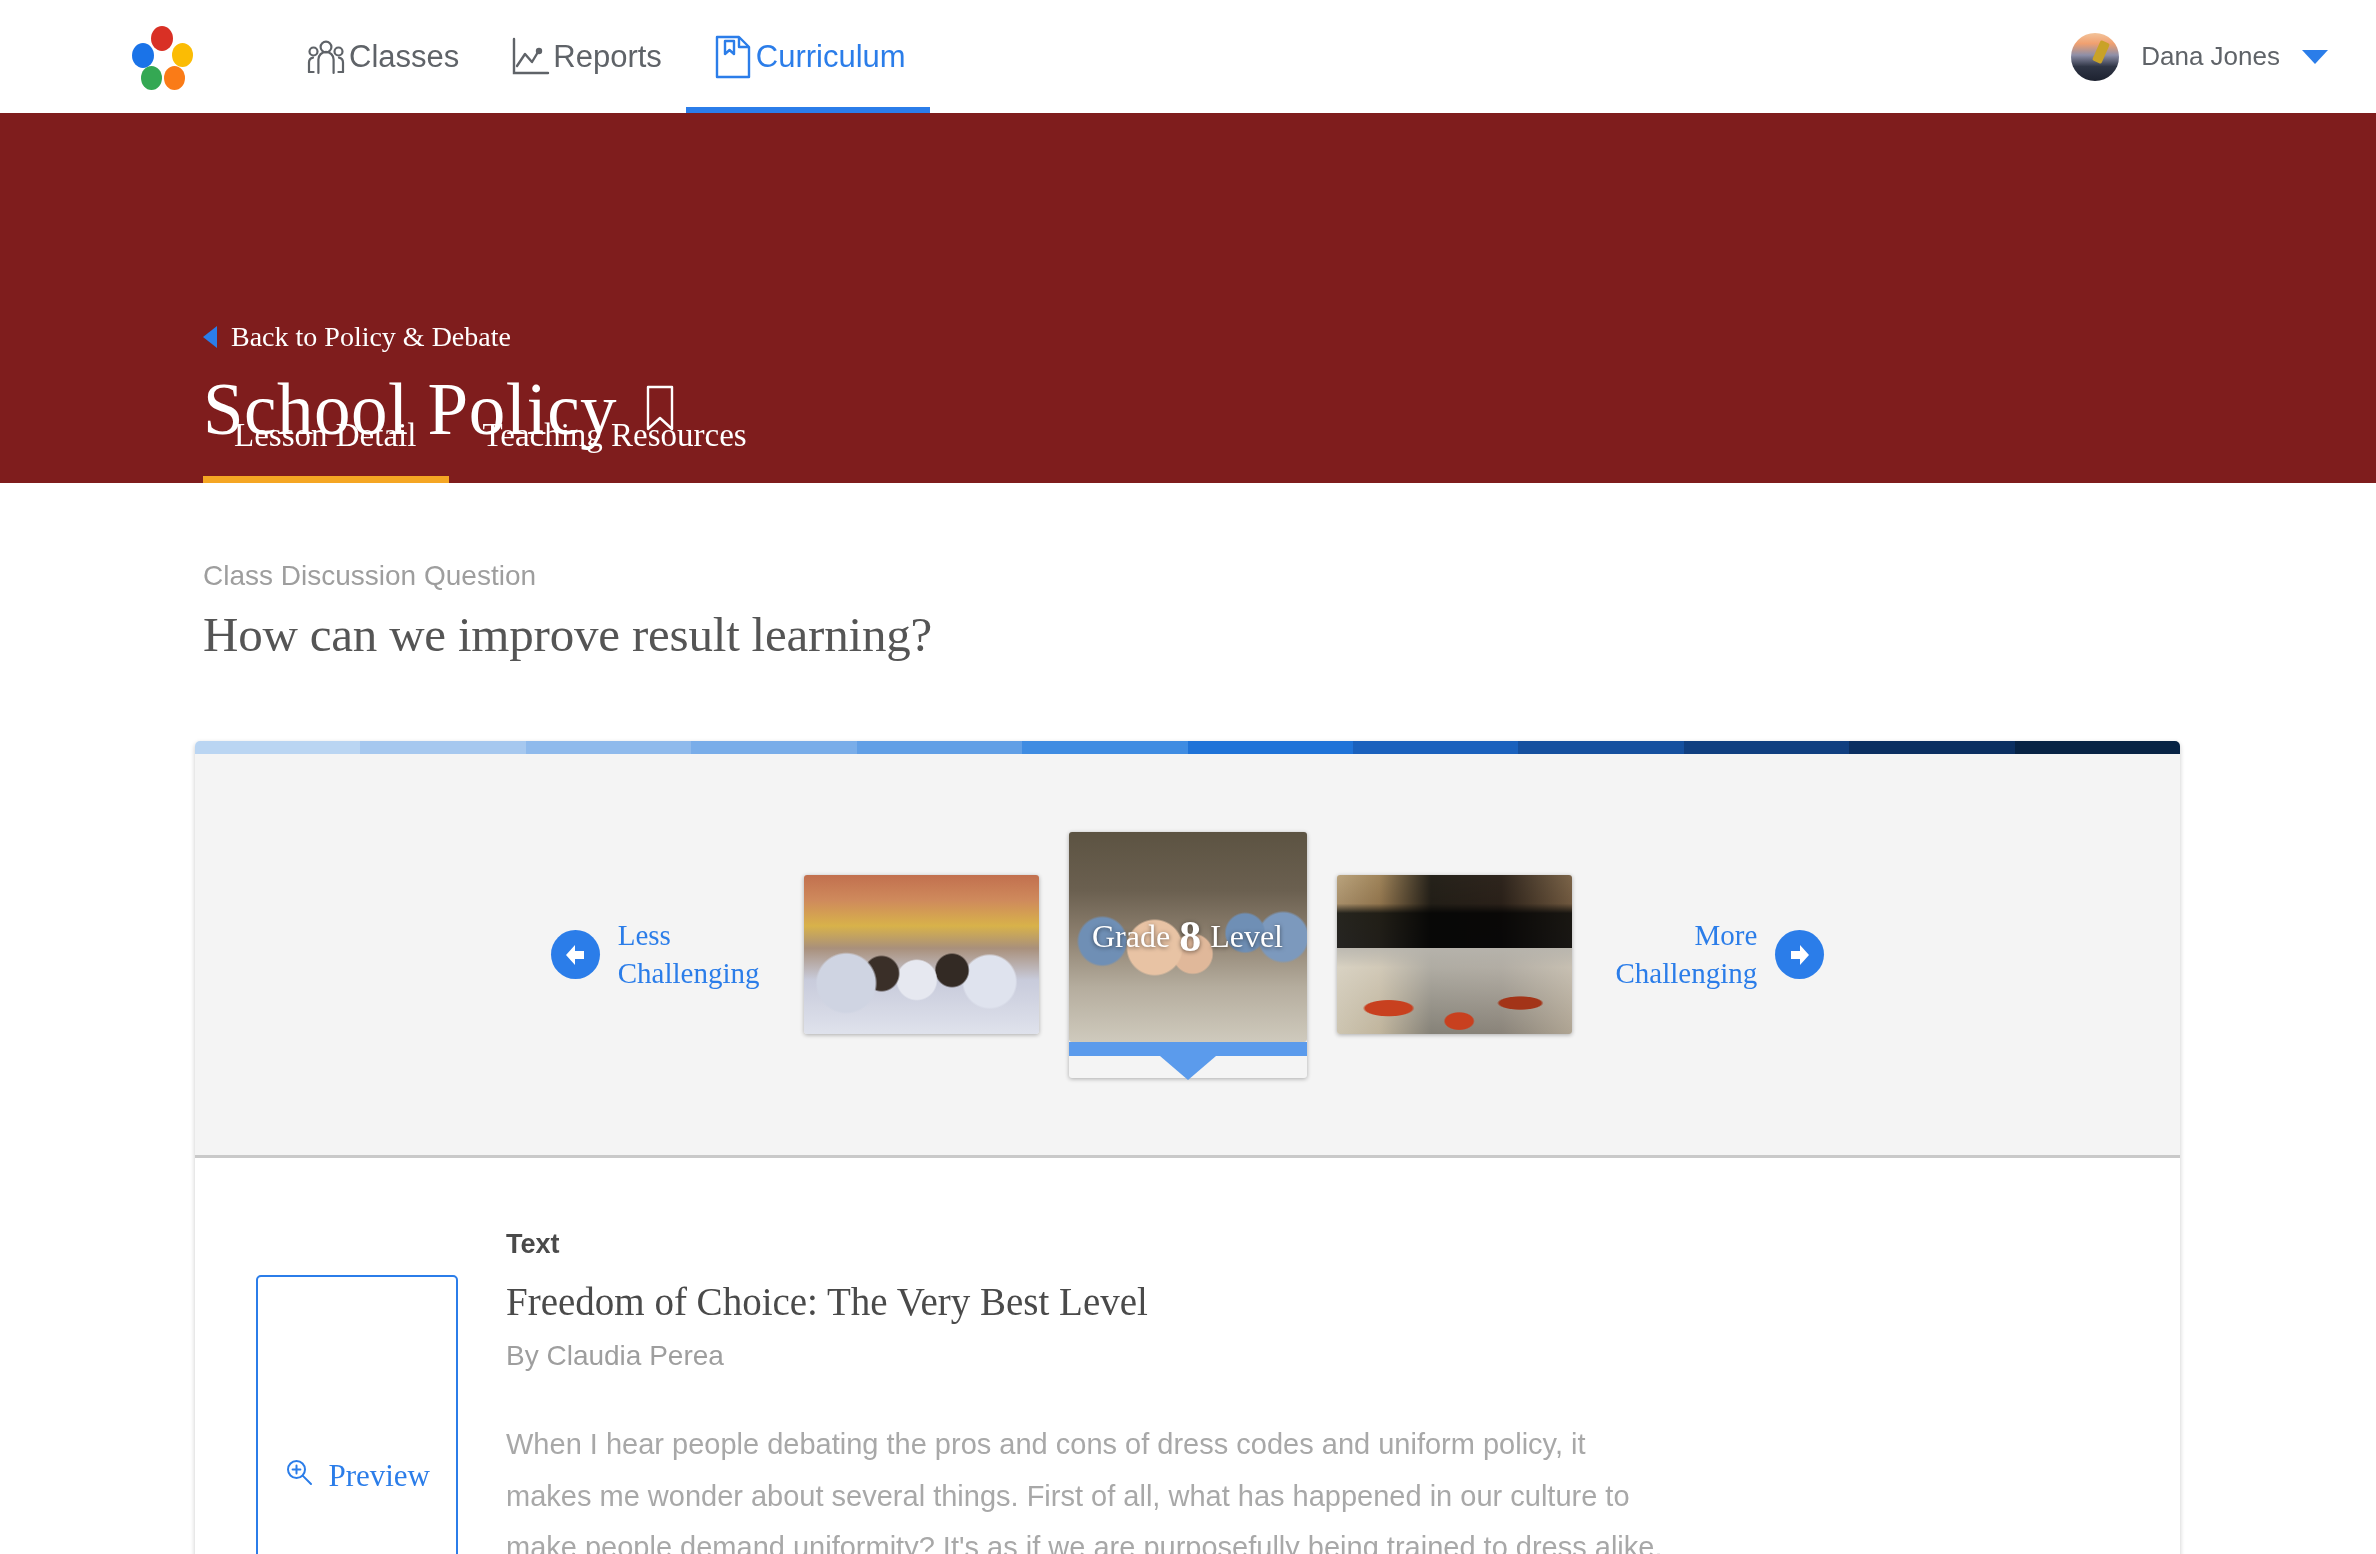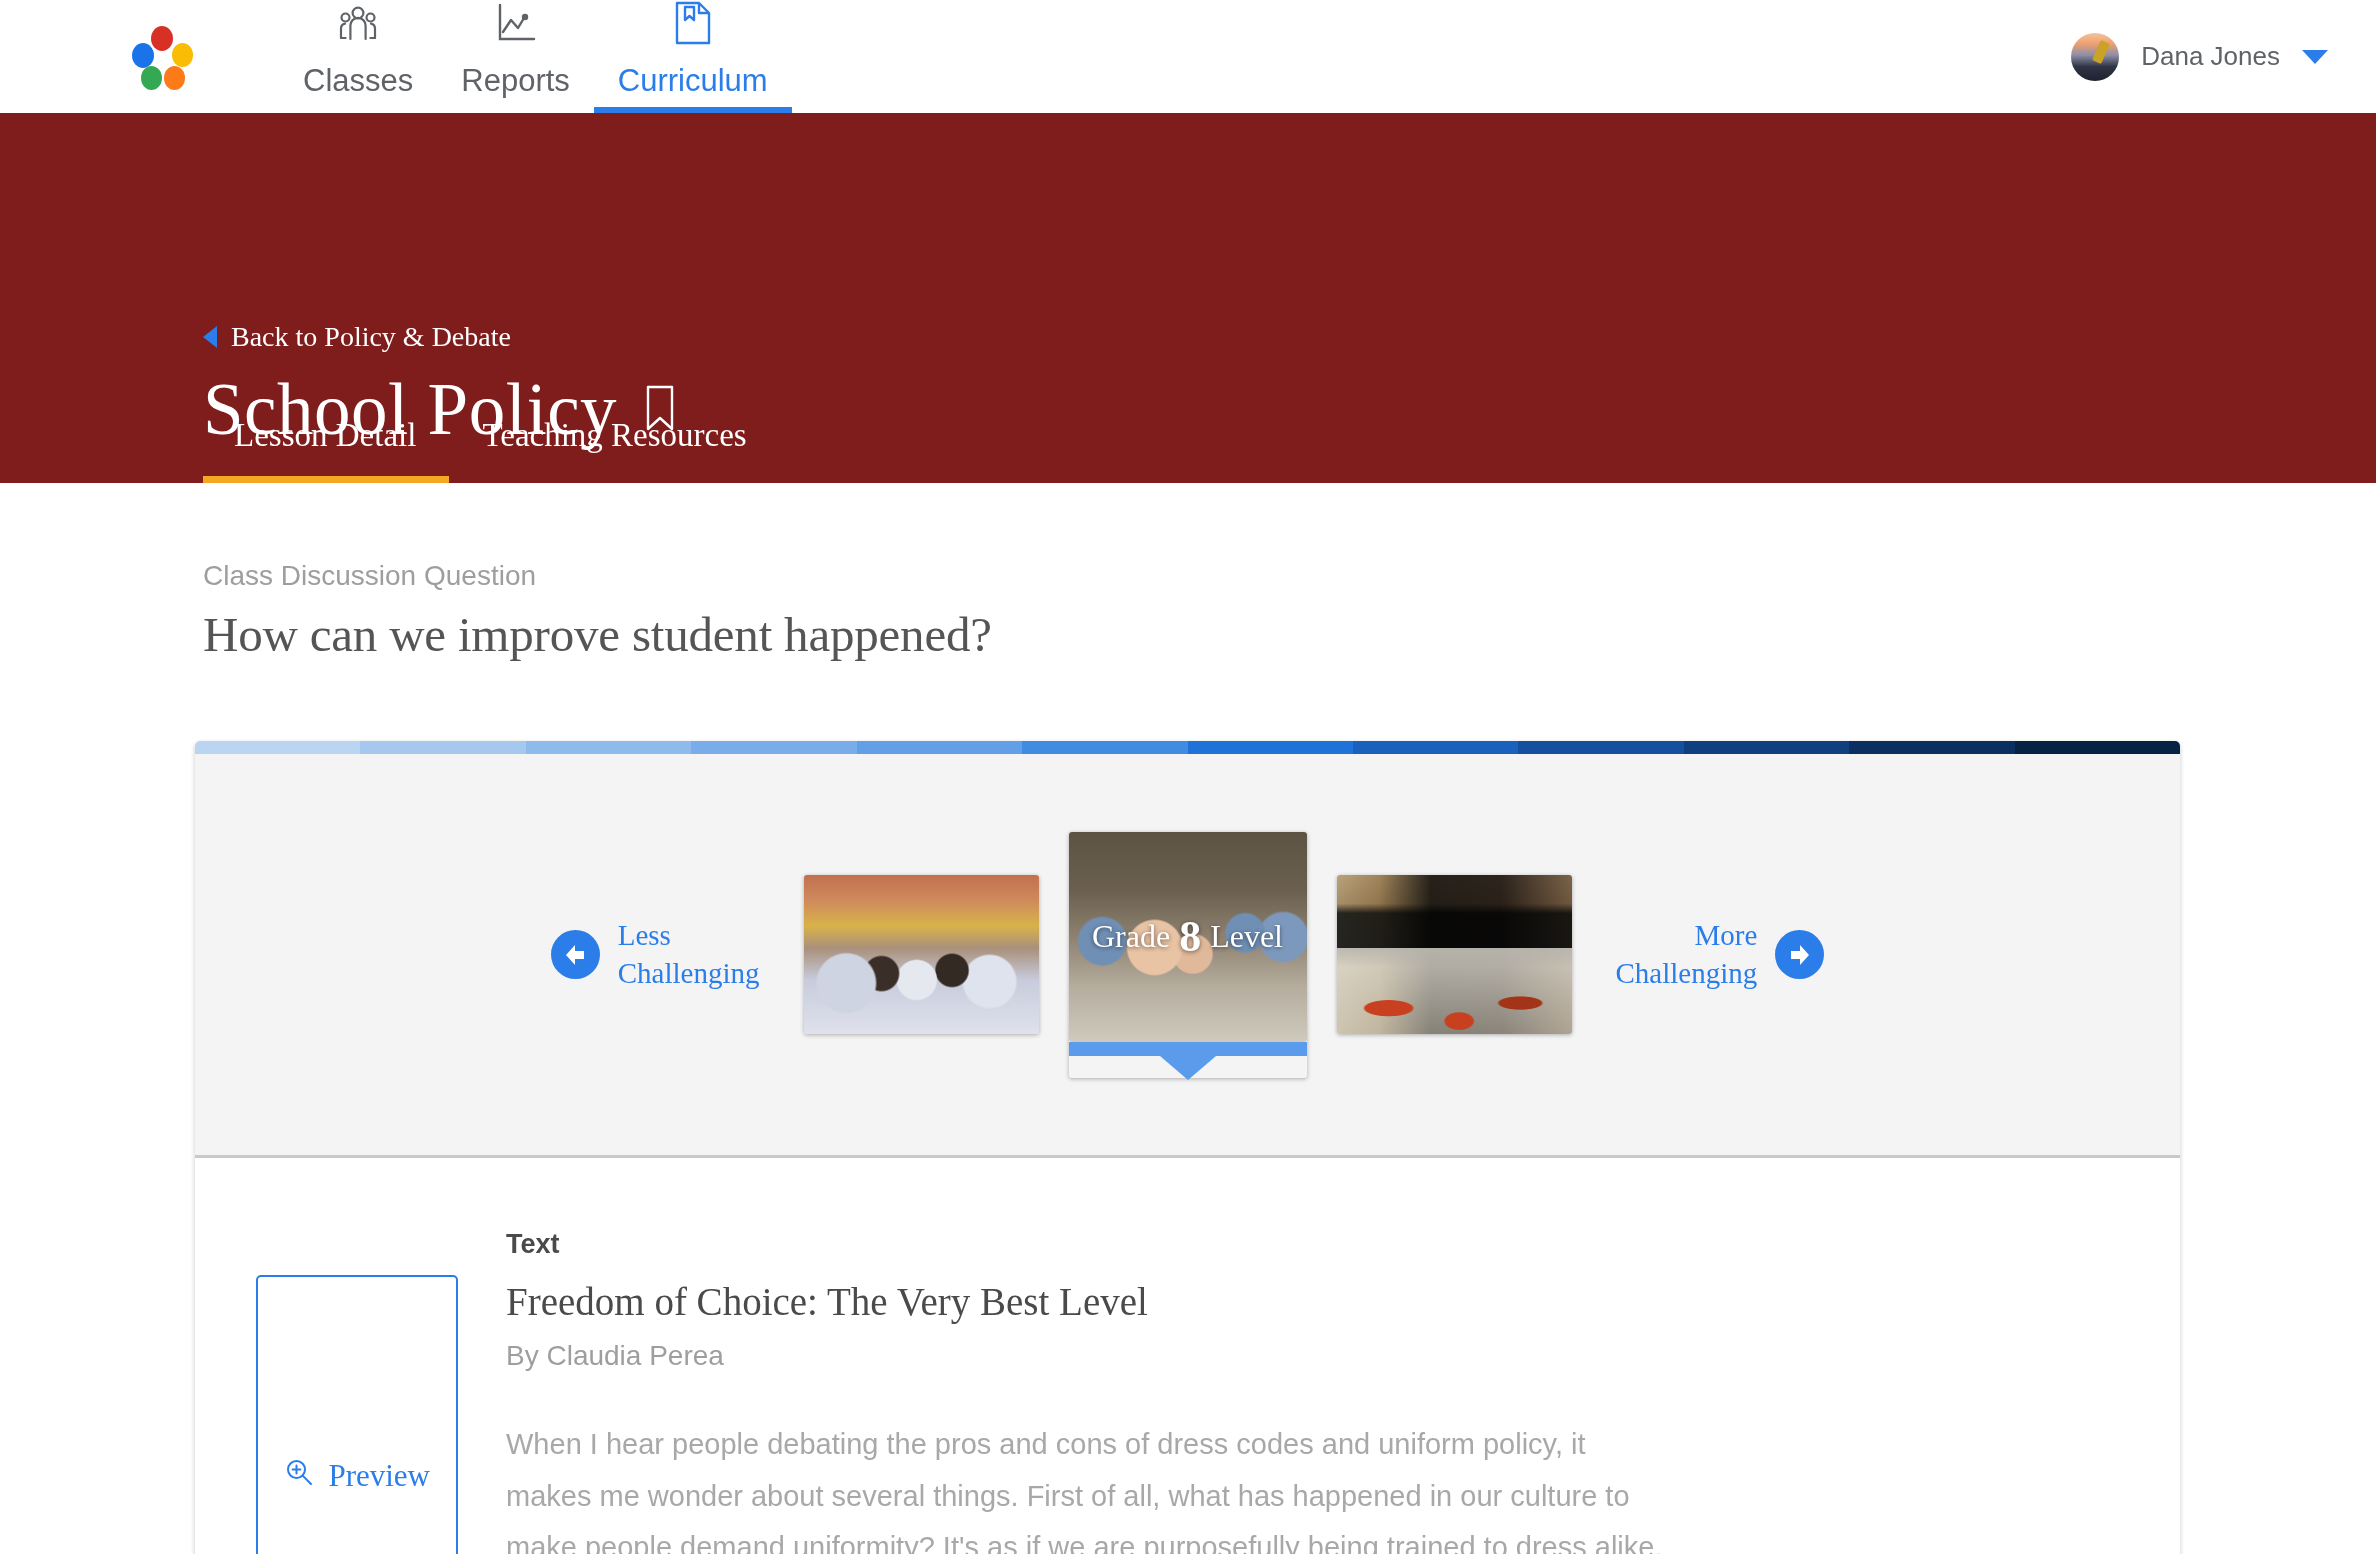--- a/index.html
+++ b/index.html
@@ -26,29 +26,28 @@
   }
   .dot { position: absolute; border-radius: 50%; }
   .dot.red    { width: 22px; height: 25px; background: #d93025; left: 27px; top: 4px; }
   .dot.yellow { width: 21px; height: 24px; background: #fbbc04; left: 48px; top: 21px; }
   .dot.orange { width: 21px; height: 24px; background: #fa7b17; left: 40px; top: 44px; }
   .dot.green  { width: 21px; height: 24px; background: #34a853; left: 17px; top: 44px; }
   .dot.blue   { width: 22px; height: 25px; background: #1a73e8; left: 8px; top: 21px; }
 
   .navitems { display: flex; align-items: stretch; height: 113px; margin-left: 81px; }
   .navitem {
-    display: flex; align-items: center; gap: 17px;
+    display: flex; align-items: center; 
     padding: 0 24px;
     height: 113px;
     color: #5f6368;
     font-size: 31px;
     cursor: pointer;
     position: relative;
     text-decoration: none;
-    flex-direction: column;
   }
   .navitem.active { color: #2b7de9; }
   .navitem.active::after {
     content: "";
     position: absolute;
     left: 0; right: 0; bottom: 0;
     height: 6px;
     background: #2b7de9;
   }
   .navicon { display: flex; align-items: center; justify-content: center; width: 46px; height: 46px; }
@@ -366,21 +365,21 @@
       <span>Lesson Detail</span>
     </div>
     <div class="tab">
       <span>Teaching Resources</span>
     </div>
   </div>
 </div>
 
 <div class="main">
   <div class="kicker">Class Discussion Question</div>
-  <div class="question">How can we improve student happened?</div>
+  <div class="question">How can we improve result learning?</div>
 
   <div class="card">
     <div class="gradbar" id="gradbar">
         <span style="background: rgb(186, 213, 242);"></span>
         <span style="background: rgb(166, 200, 239);"></span>
         <span style="background: rgb(143, 186, 236);"></span>
         <span style="background: rgb(121, 173, 233);"></span>
         <span style="background: rgb(97, 159, 230);"></span>
         <span style="background: rgb(63, 140, 226);"></span>
         <span style="background: rgb(31, 115, 216);"></span>

